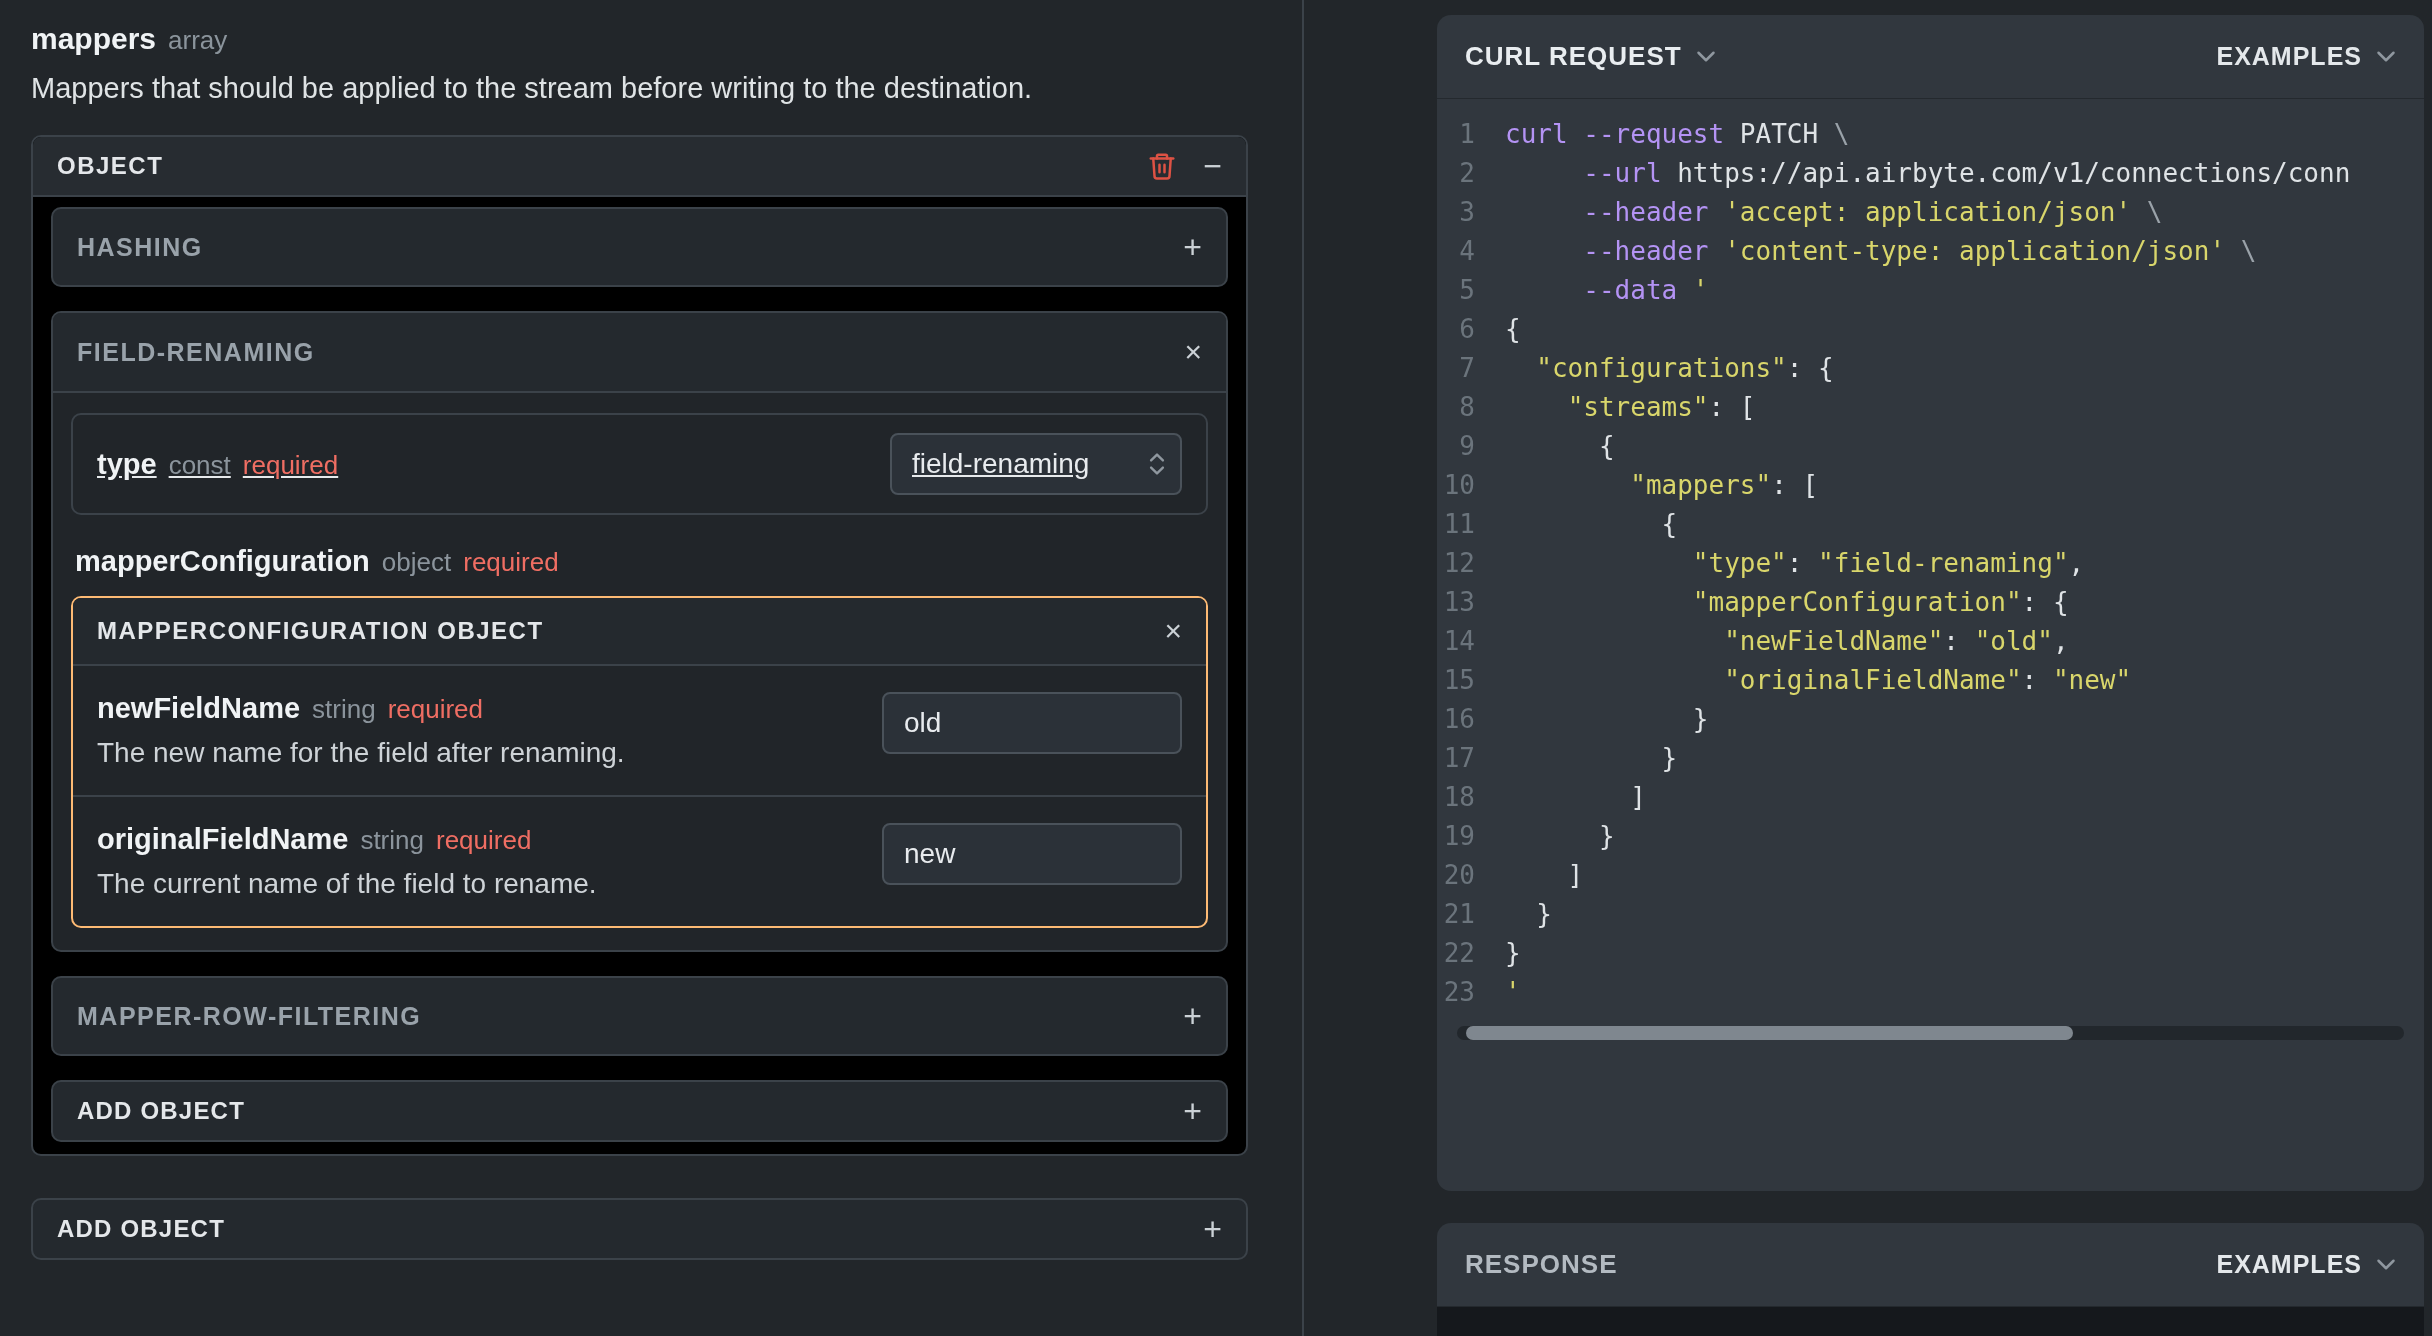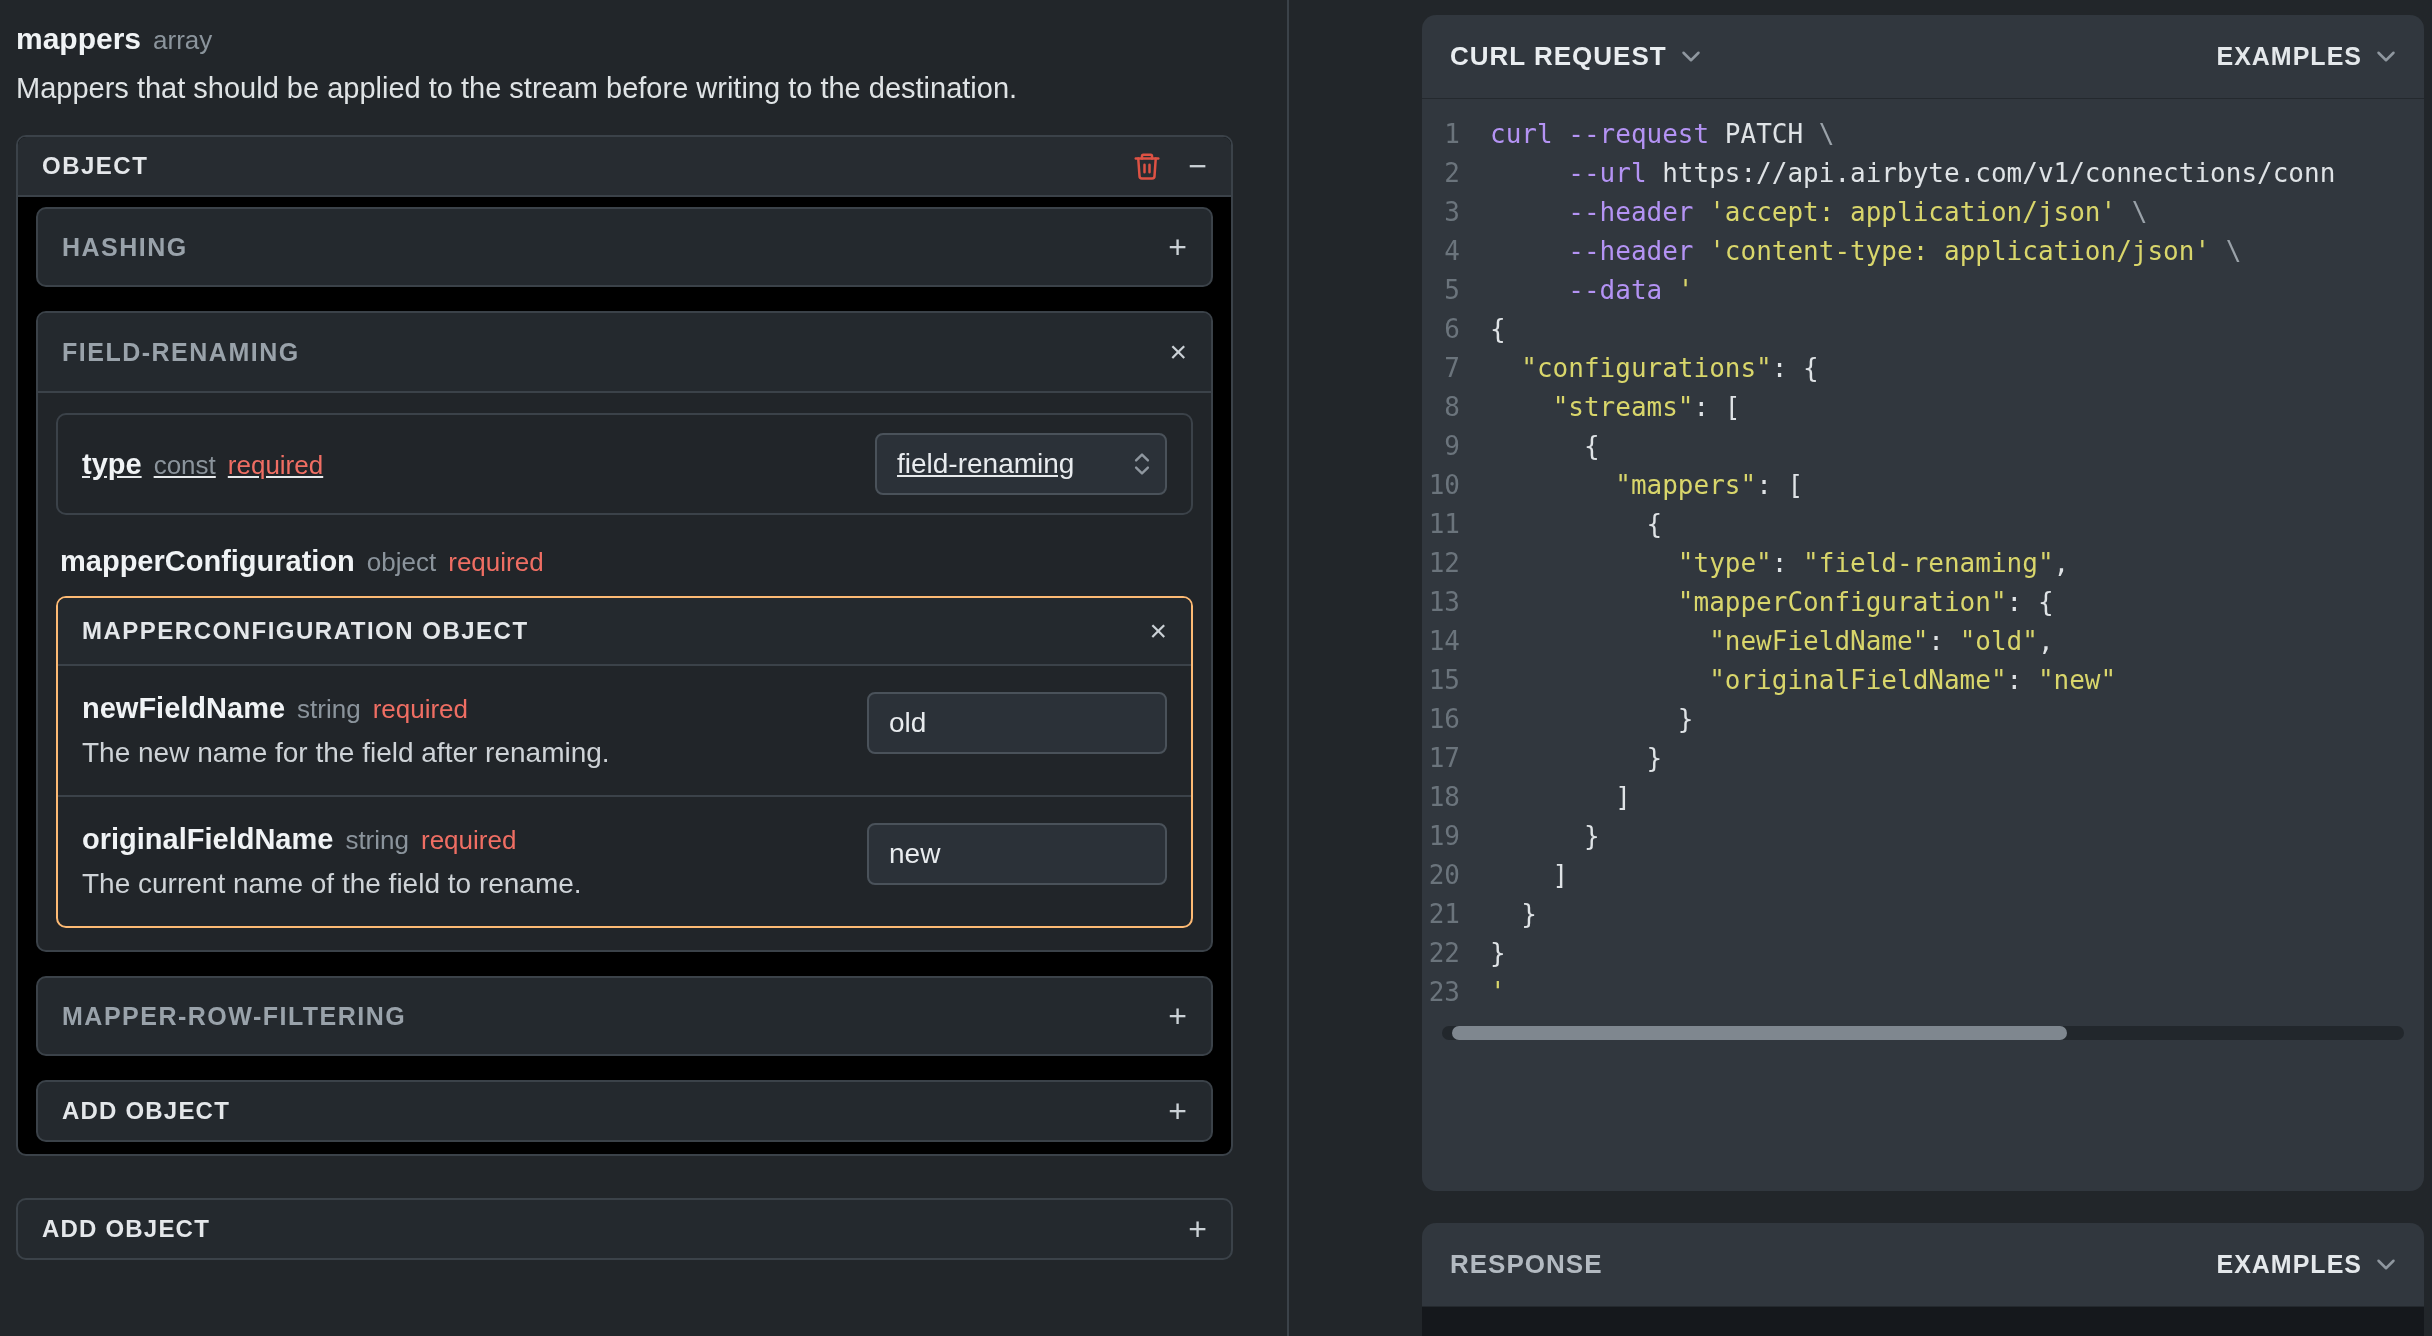--- a/index.html
+++ b/index.html
@@ -4,21 +4,21 @@
 <style>
   * { box-sizing: border-box; margin: 0; padding: 0; }
   html, body { width: 2432px; height: 1336px; overflow: hidden; }
   body {
     background: #22262a;
     font-family: "Liberation Sans", sans-serif;
     color: #e7eaec;
   }
   button { background: none; border: none; cursor: pointer; color: inherit; font-family: inherit; }
 
-  .page { display: flex; width: 2432px; height: 1336px; overflow: hidden; }
+  .page { display: flex; width: 2432px; height: 1336px; overflow: hidden; padding-left: 15px; }
 
   
   .left-pane { width: 1287px; padding: 22px 54px 0 16px; overflow: hidden; flex: none; }
 
   .heading-row { display: flex; align-items: baseline; gap: 12px; }
   .heading-name { font-size: 30px; font-weight: 700; color: #f0f3f5; }
   .heading-type { font-size: 26px; color: #8b949c; }
   .field-desc { margin-top: 16px; font-size: 29px; color: #dfe3e5; }
 
   .card { border: 2px solid #3b4249; border-radius: 10px; background: #000000; }

